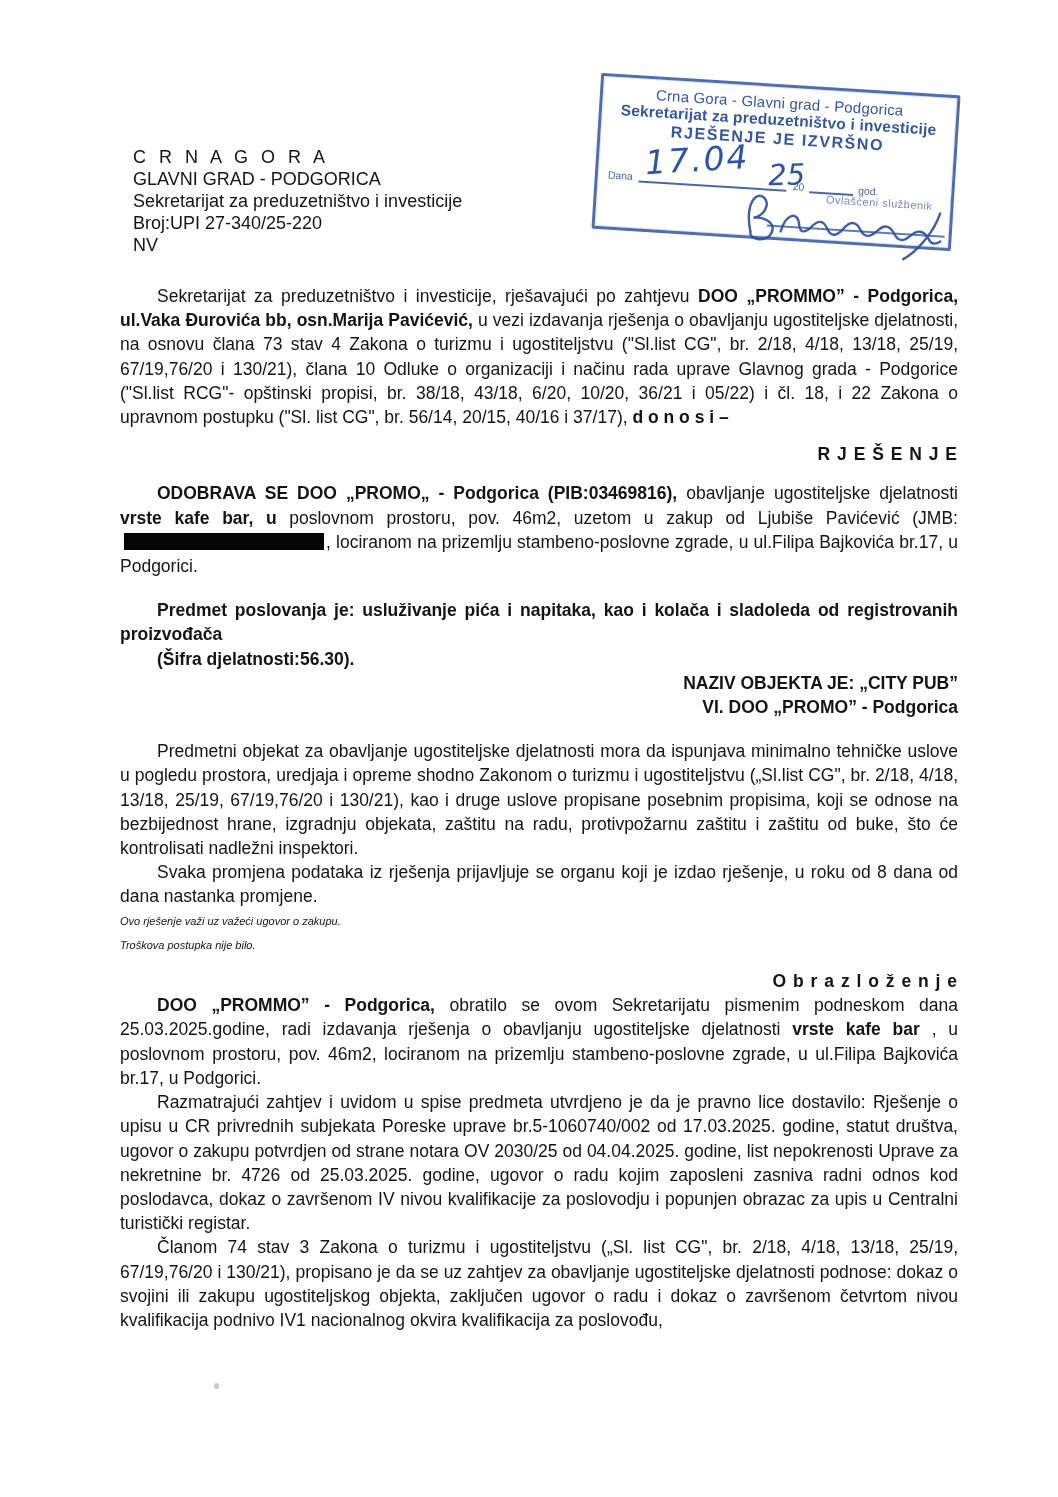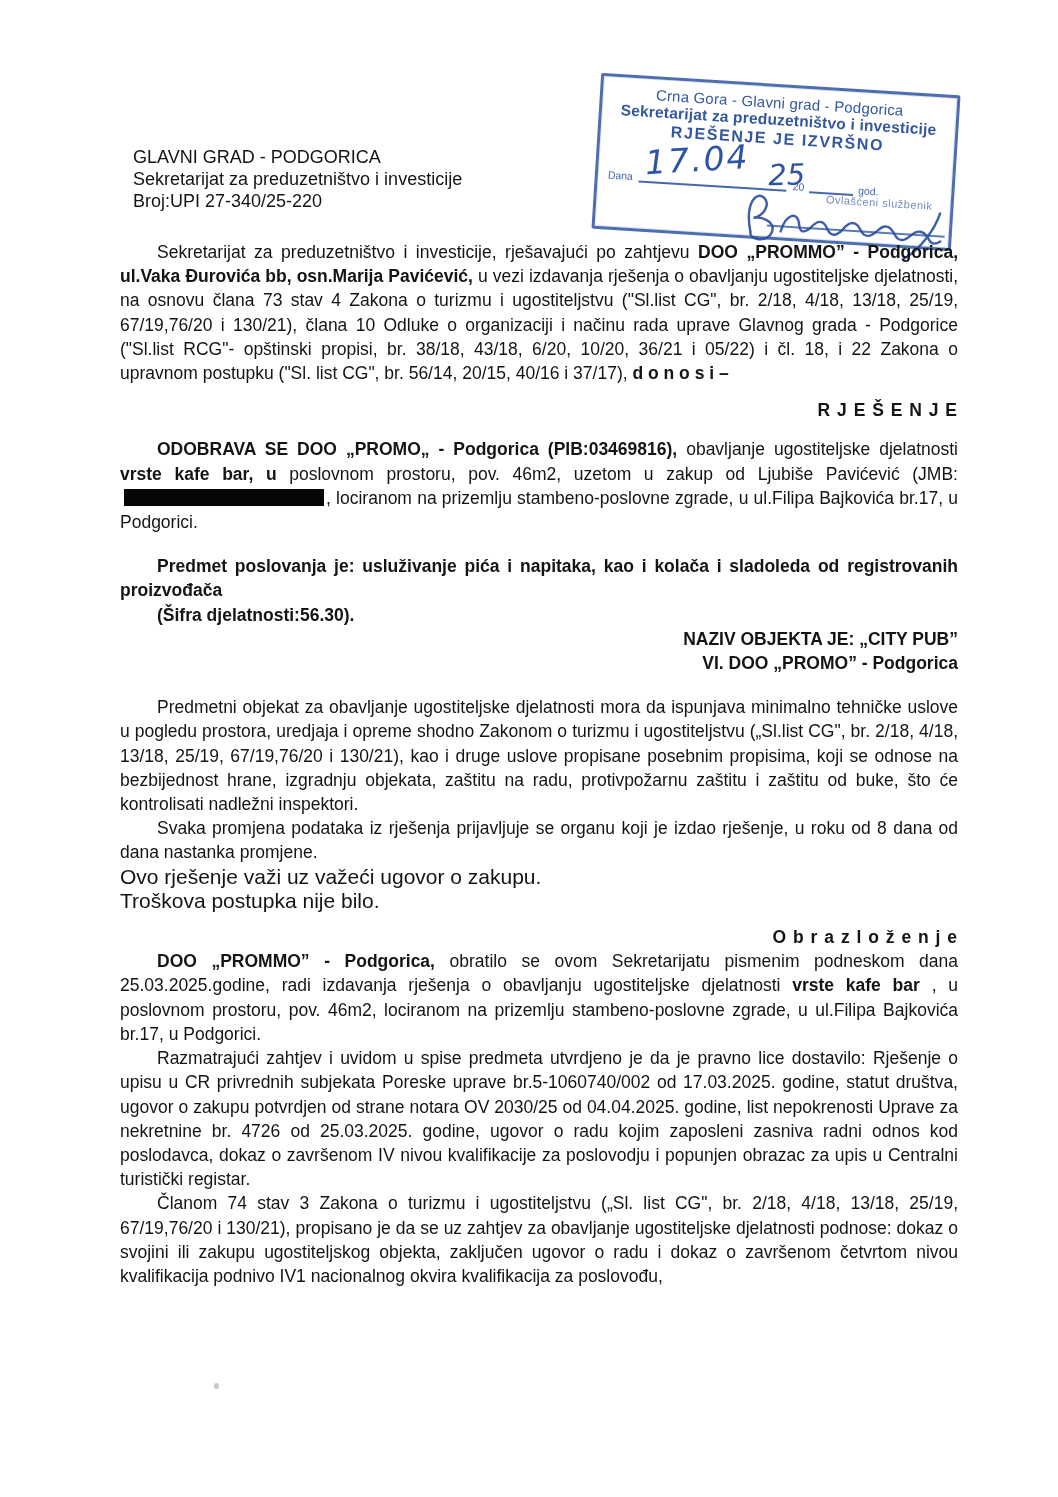--- a/index.html
+++ b/index.html
@@ -30,21 +30,21 @@
   .mt-odobrava{margin-top:15px;}
   .mt-predmet{margin-top:20px;}
   .mt-uslovi{margin-top:20px;}
   .heading{
     text-align:right;font-weight:bold;letter-spacing:1px;
     margin-top:13px;
   }
   .heading.obr{margin-top:12px;}
   .sifra-line,.naziv-line{padding-left:37px;font-weight:bold;}
   .naziv-block{text-align:right;}
-  .small-note{font-size:21px;}
+  .small-note{font-size:11px;font-style:italic;}
   .redaction{
     display:inline-block;width:200px;height:17px;
     background:#060606;vertical-align:middle;
     margin:0 2px 3px 4px;
   }
   
   .stamp{
     position:absolute;left:596px;top:84px;
     width:354px;height:150px;
     border:3px solid rgba(54,90,163,0.88);
@@ -105,23 +105,25 @@
         <path d="M18,55 C10,25 22,12 30,20 C36,26 30,38 20,40 C34,38 44,46 38,56 C32,64 16,62 18,54"></path>
         <path d="M48,52 C52,34 64,30 66,44 Q68,56 78,46 Q88,34 94,46 Q100,58 110,46 Q120,32 128,46 Q134,56 144,46 Q154,34 162,48 Q168,58 178,48 Q188,38 196,50 Q200,58 208,52"></path>
         <path d="M206,24 C202,40 188,62 172,72"></path>
       </g>
     </svg>
   </div>
 
   <div class="content">
 
     <div class="letterhead">
+      <div class="lh-country">C R N A   G O R A</div>
       <div>GLAVNI GRAD - PODGORICA</div>
       <div>Sekretarijat za preduzetništvo i investicije</div>
       <div>Broj:UPI 27-340/25-220</div>
+      <div>NV</div>
     </div>
 
     <p class="para indent mt-intro"><span>Sekretarijat za preduzetništvo i investicije, rješavajući po zahtjevu </span><span class="b">DOO „PROMMO” - Podgorica, ul.Vaka Đurovića bb, osn.Marija Pavićević,</span><span> u vezi izdavanja rješenja o obavljanju ugostiteljske djelatnosti, na osnovu člana 73 stav 4 Zakona o turizmu i ugostiteljstvu ("Sl.list CG", br. 2/18, 4/18, 13/18, 25/19, 67/19,76/20 i 130/21), člana 10 Odluke o organizaciji i načinu rada uprave Glavnog grada - Podgorice ("Sl.list RCG"- opštinski propisi, br. 38/18, 43/18, 6/20, 10/20, 36/21 i 05/22) i čl. 18, i 22 Zakona o upravnom postupku ("Sl. list CG", br. 56/14, 20/15, 40/16 i 37/17), </span><span class="b">d o n o s i –</span></p>
 
     <div class="heading">R J E Š E N J E</div>
 
     <p class="para indent mt-odobrava"><span class="b">ODOBRAVA SE DOO „PROMO„ - Podgorica (PIB:03469816),</span><span> obavljanje ugostiteljske djelatnosti </span><span class="b">vrste kafe bar, u</span><span> poslovnom prostoru, pov. 46m2, uzetom u zakup od Ljubiše Pavićević (JMB:</span><span class="redaction"></span><span>, lociranom na prizemlju stambeno-poslovne zgrade, u ul.Filipa Bajkovića br.17, u Podgorici.</span></p>
 
     <p class="para indent b mt-predmet">Predmet poslovanja je: usluživanje pića i napitaka, kao i kolača i sladoleda od registrovanih proizvođača</p>
     <div class="sifra-line">(Šifra djelatnosti:56.30).</div>

